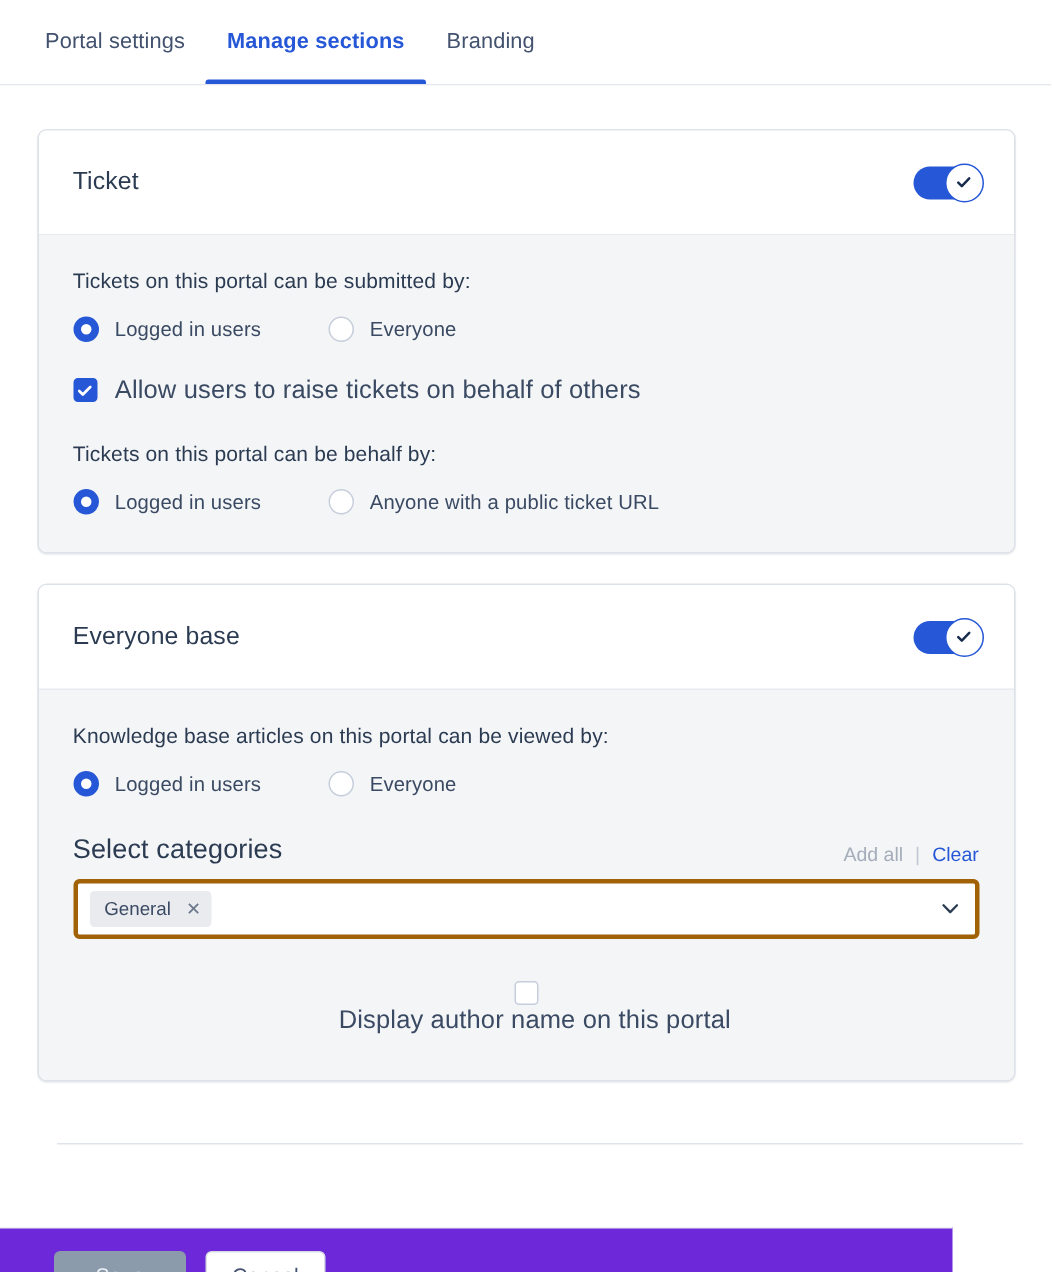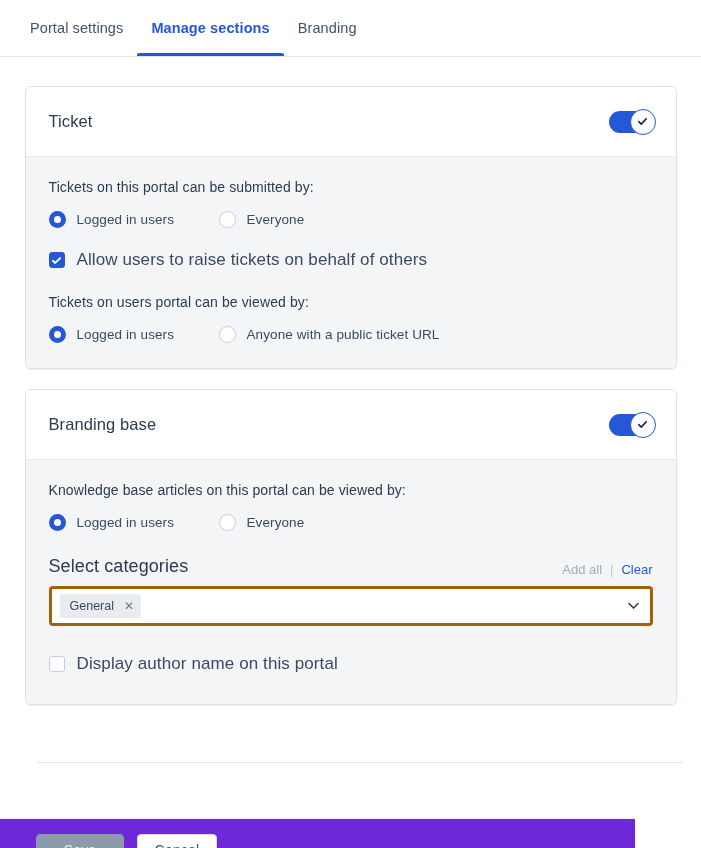--- a/index.html
+++ b/index.html
@@ -81,21 +81,21 @@
 
   .radio {
     width: 17px; height: 17px; border-radius: 50%; flex: none;
     background: #ffffff; border: 1.5px solid #c6cedb; box-sizing: border-box;
   }
   .radio.checked {
     border: 5px solid #2557d6; background: #ffffff;
   }
 
   .cbrow { display: flex; align-items: center; margin-top: 22px; cursor: pointer; }
-  .cbrow.kb { margin-top: 28px; }
+  .cbrow.kb { margin-top: 28px; flex-direction: column; }
   .checkbox {
     width: 16px; height: 16px; border-radius: 3px; flex: none;
     border: 1.5px solid #c6cedb; background: #ffffff;
     display: flex; align-items: center; justify-content: center;
   }
   .checkbox.checked { background: #2557d6; border-color: #2557d6; }
   .cb-text { font-size: 17px; color: #3a4a63; margin-left: 12px; letter-spacing: .1px; }
 
   
   .cat-block { margin-top: 25px; }
@@ -197,38 +197,38 @@
 
         <div class="cbrow">
           <span class="checkbox checked">
             <svg width="11" height="11" viewBox="0 0 12 12">
               <path d="M2 6.2 L4.6 8.7 L10 3.3" fill="none" stroke="#ffffff" stroke-width="2" stroke-linecap="round" stroke-linejoin="round"></path>
             </svg>
           </span>
           <span class="cb-text">Allow users to raise tickets on behalf of others</span>
         </div>
 
-        <div class="field-label second">Tickets on users portal can be viewed by:</div>
+        <div class="field-label second">Tickets on this portal can be behalf by:</div>
 
         <div class="opt-row">
           <div class="opt" style="width:145px">
             <span class="radio checked"></span>
             <span class="opt-text">Logged in users</span>
           </div>
           <div class="opt">
             <span class="radio"></span>
             <span class="opt-text">Anyone with a public ticket URL</span>
           </div>
         </div>
       </div>
     </div>
 
     <div class="card card-kb">
       <div class="card-head">
-        <div class="card-title">Branding base</div>
+        <div class="card-title">Everyone base</div>
         <div class="toggle">
           <div class="knob">
             <span>
               <svg width="11" height="11" viewBox="0 0 12 12">
                 <path d="M2 6.2 L4.6 8.8 L10 3.2" fill="none" stroke="#172b4d" stroke-width="1.8" stroke-linecap="round" stroke-linejoin="round"></path>
               </svg>
             </span>
           </div>
         </div>
       </div>

